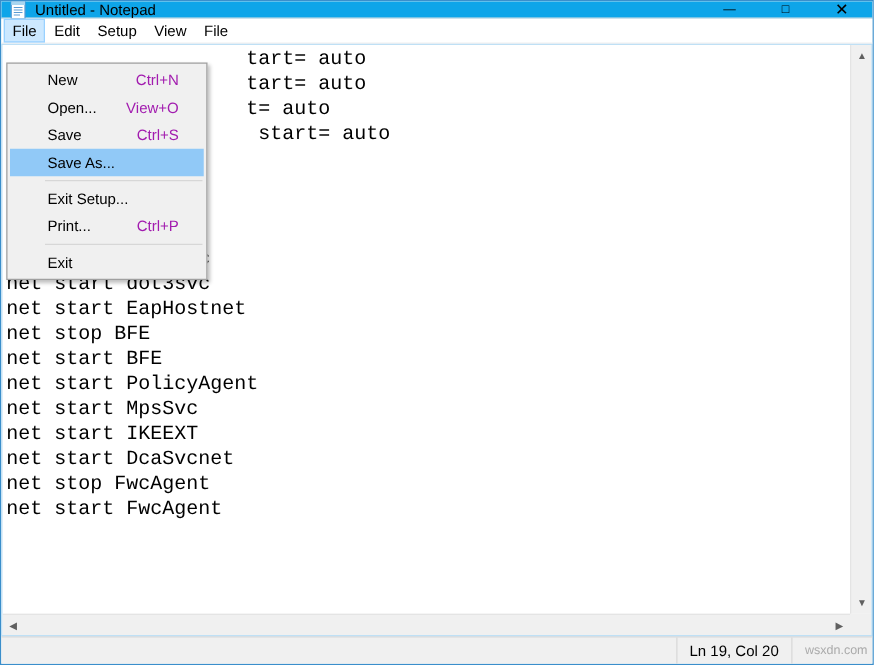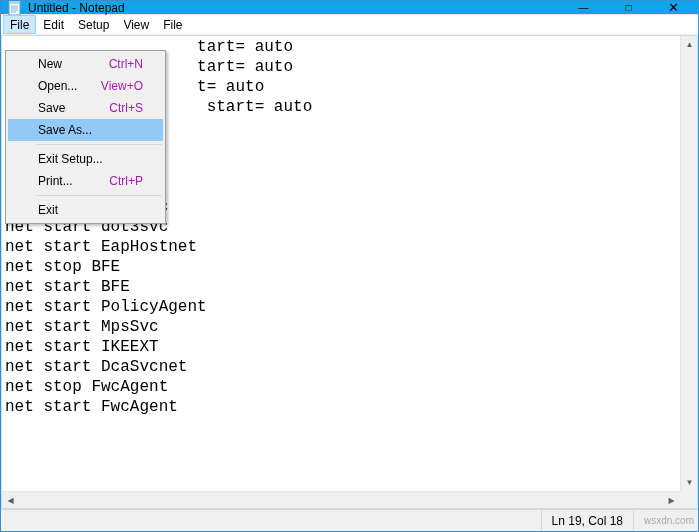--- a/index.html
+++ b/index.html
@@ -246,15 +246,15 @@
     <span class="dd-shortcut">Ctrl+P</span>
   </div>
   <div class="dd-sep"></div>
   <div class="dd-item">
     <span class="dd-label">Exit</span>
   </div>
 </div>
 
 <div class="statusbar">
   <div class="status-spacer"></div>
-  <div class="status-cell">Ln 19, Col 18</div>
+  <div class="status-cell">Ln 19, Col 20</div>
   <div class="status-cell watermark">wsxdn.com</div>
 </div>
 
 </body></html>

